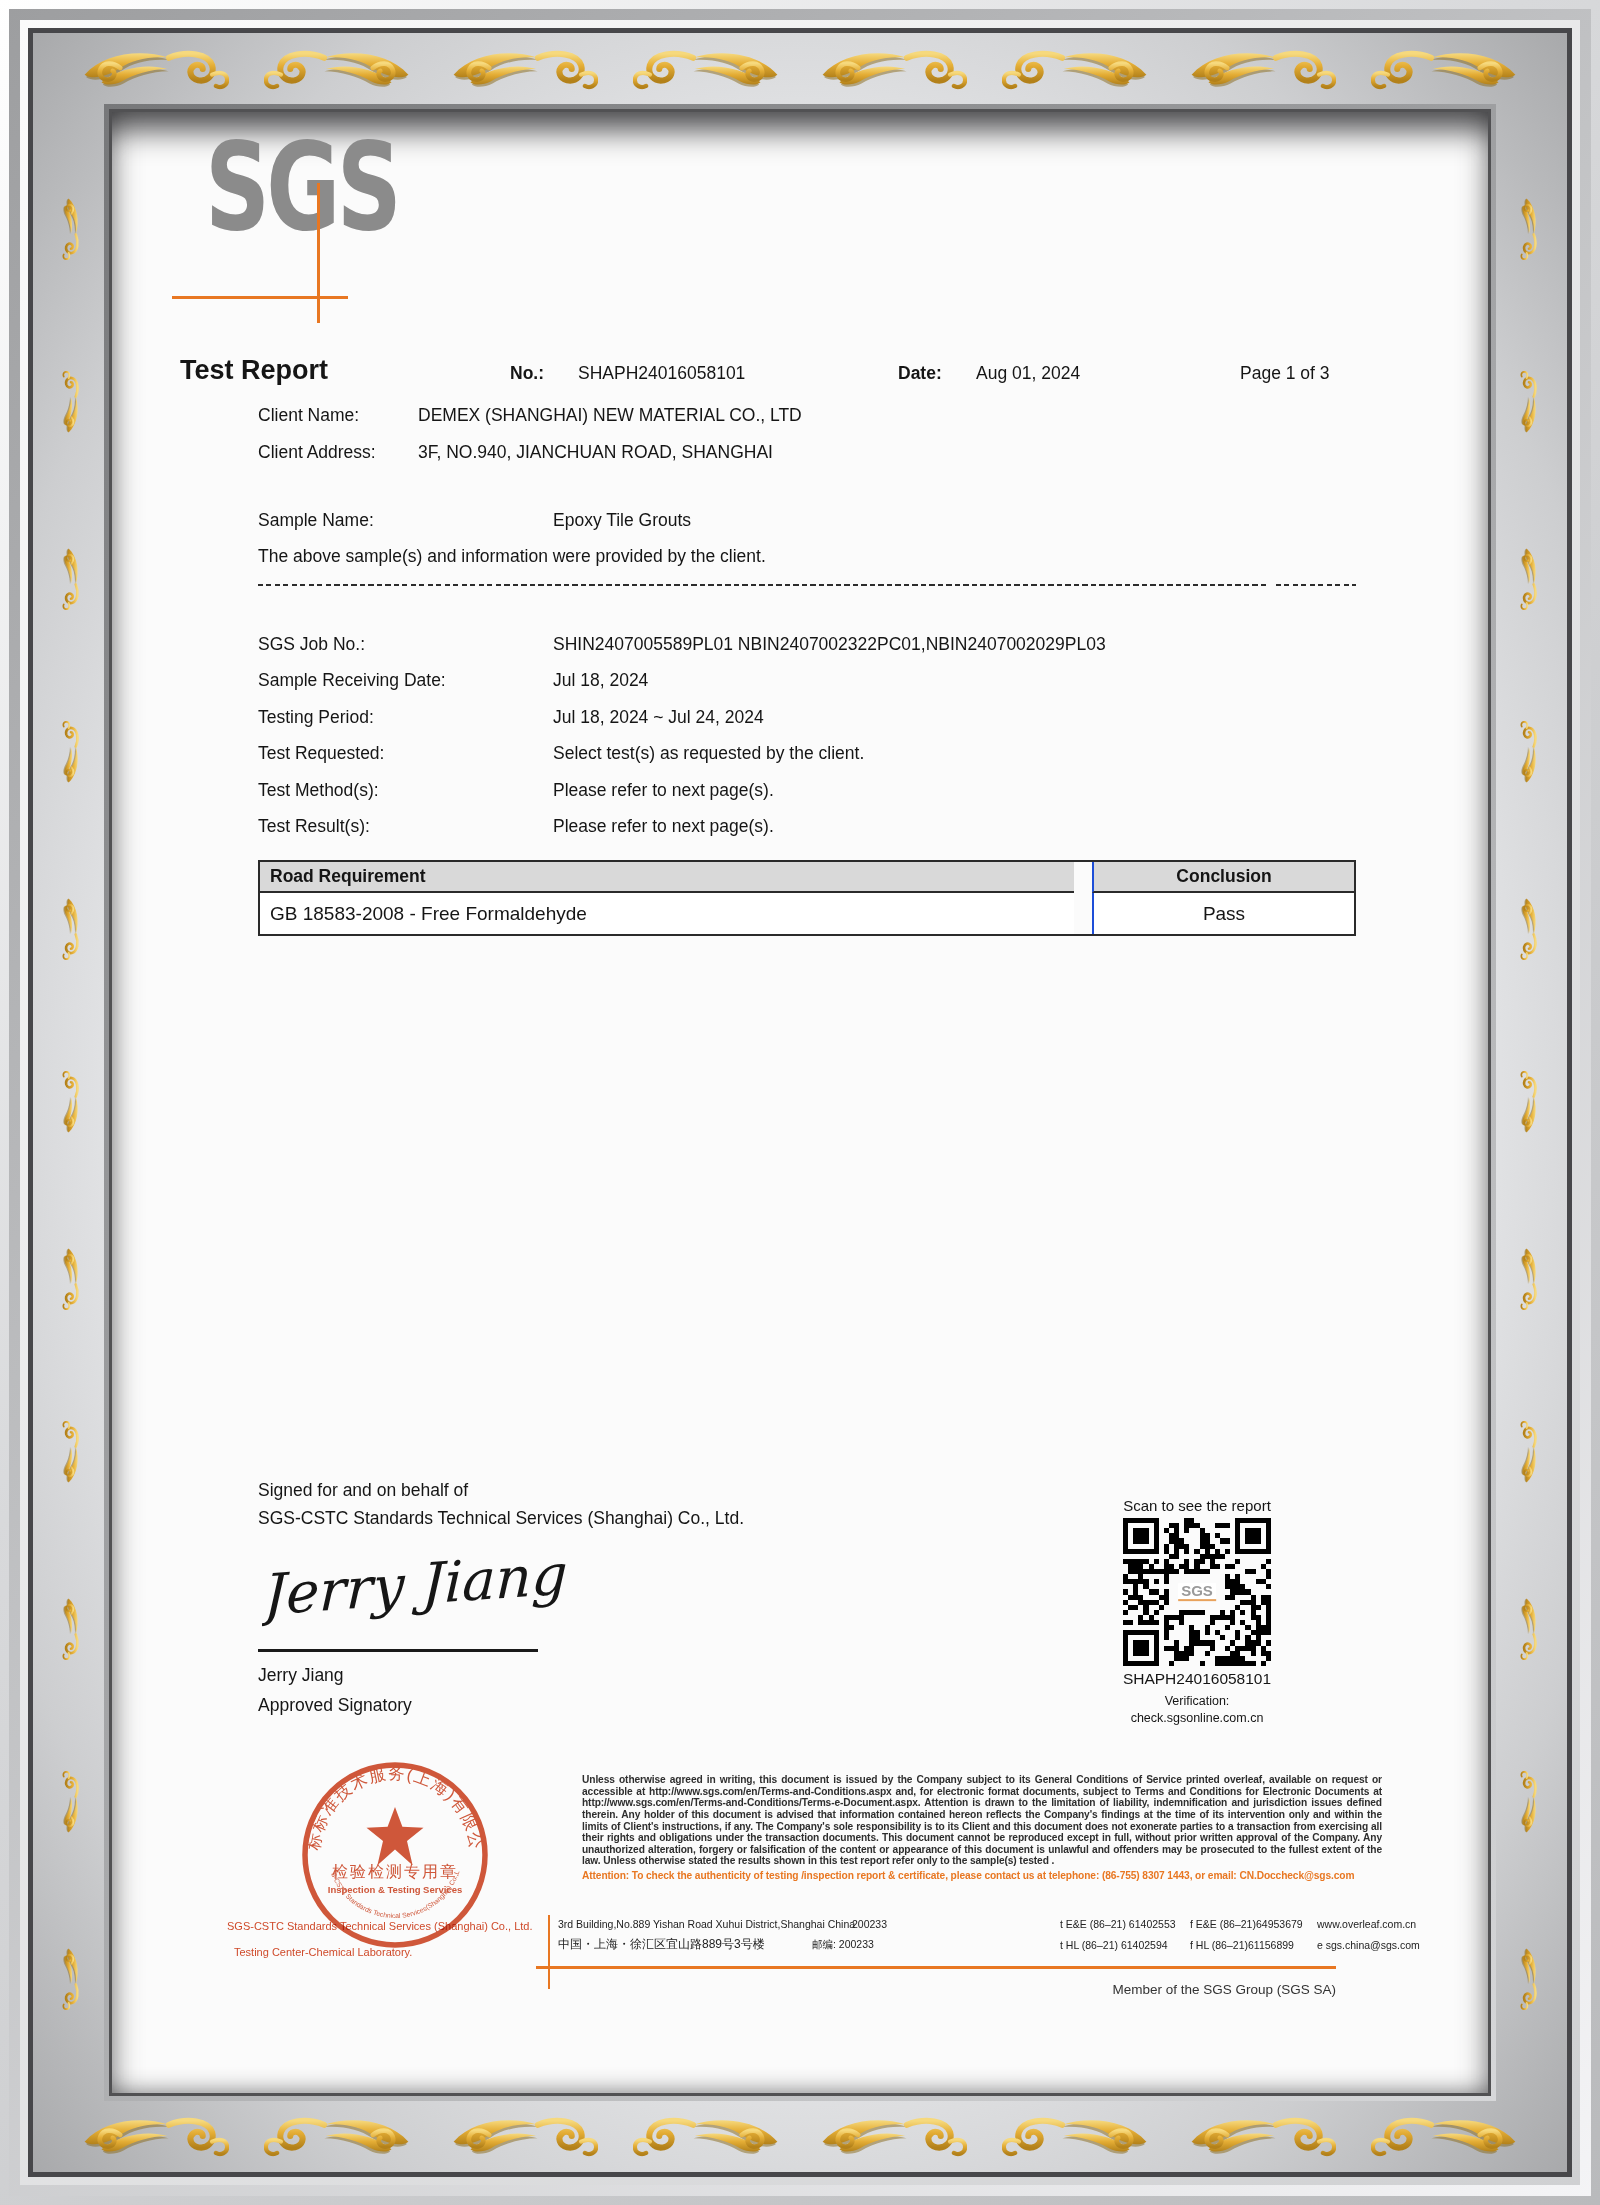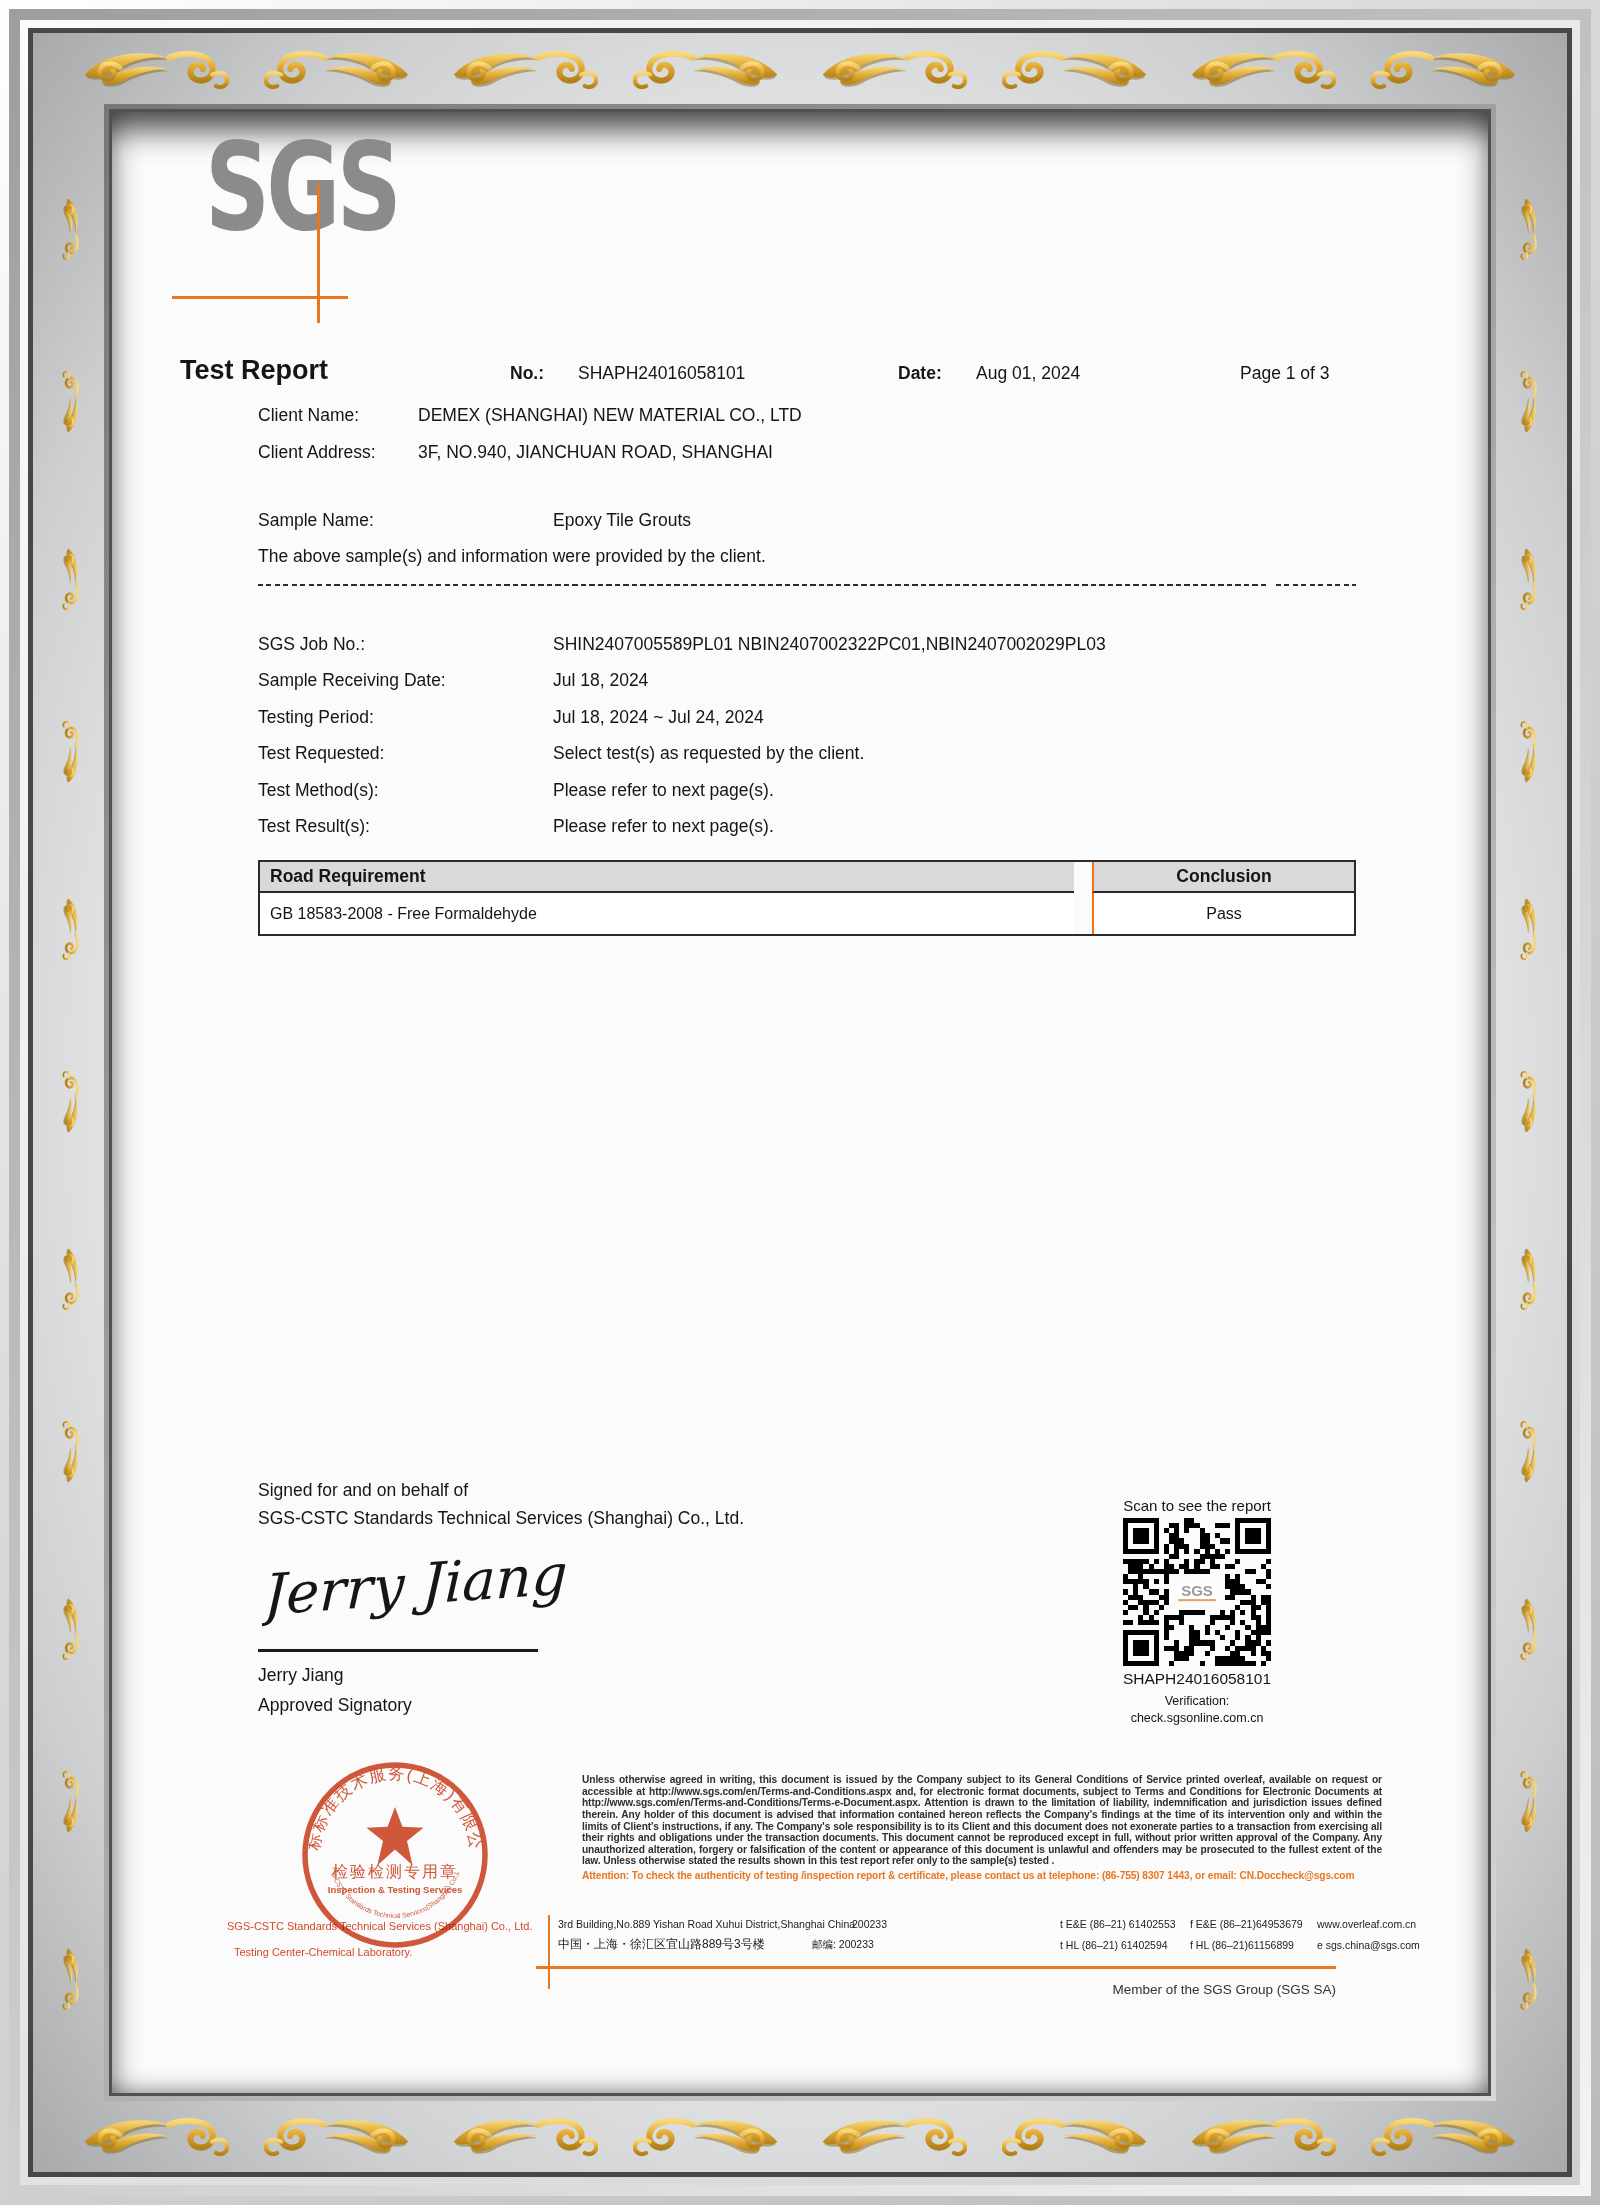--- a/index.html
+++ b/index.html
@@ -31,22 +31,22 @@
   .mirror{transform:scaleX(-1);}
   
   .abs{position:absolute;}
   .lbl{font-size:17.5px;}
   .val{font-size:17.5px;}
   .b{font-weight:bold;}
   .dash{height:2px;background:repeating-linear-gradient(90deg,#2c2c2c 0 5px,transparent 5px 8.5px);}
   .tbl{position:absolute;border:2px solid #2a2a2a;display:grid;grid-template-columns:814px 280px;}
   .tbl .hc{background:#d9d9d9;border-bottom:2px solid #2a2a2a;font-weight:bold;font-size:17.5px;
            height:29px;display:flex;align-items:center;}
-  .tbl .dc{font-size:16px;height:41px;display:flex;align-items:center;background:#fff;}
-  .tbl .c2{border-left:2px solid #f97316;justify-content:center;margin-left:18px;}
+  .tbl .dc{font-size:19px;height:41px;display:flex;align-items:center;background:#fff;}
+  .tbl .c2{border-left:2px solid #1d4ed8;justify-content:center;margin-left:18px;}
   .tbl .c1{padding-left:10px;}
   .legal{font-size:10.2px;line-height:1.14;font-weight:bold;text-align:justify;color:#2e2e2e;letter-spacing:-.1px;margin-left:46px;}
   .legal .att{color:#e87722;margin-top:3px;}
   .ft{font-size:10.5px;color:#222;}
   .orange{background:#e87722;}
   .redtxt{color:#cf4a2a;}
   .qrlabel{position:absolute;left:50%;top:50%;transform:translate(-50%,-50%);background:#fff;
            padding:0 3px;font-size:15px;font-weight:bold;color:#9a9a9a;border-bottom:2px solid #e8a25c;line-height:1.05;}
 </style>
 </head>

